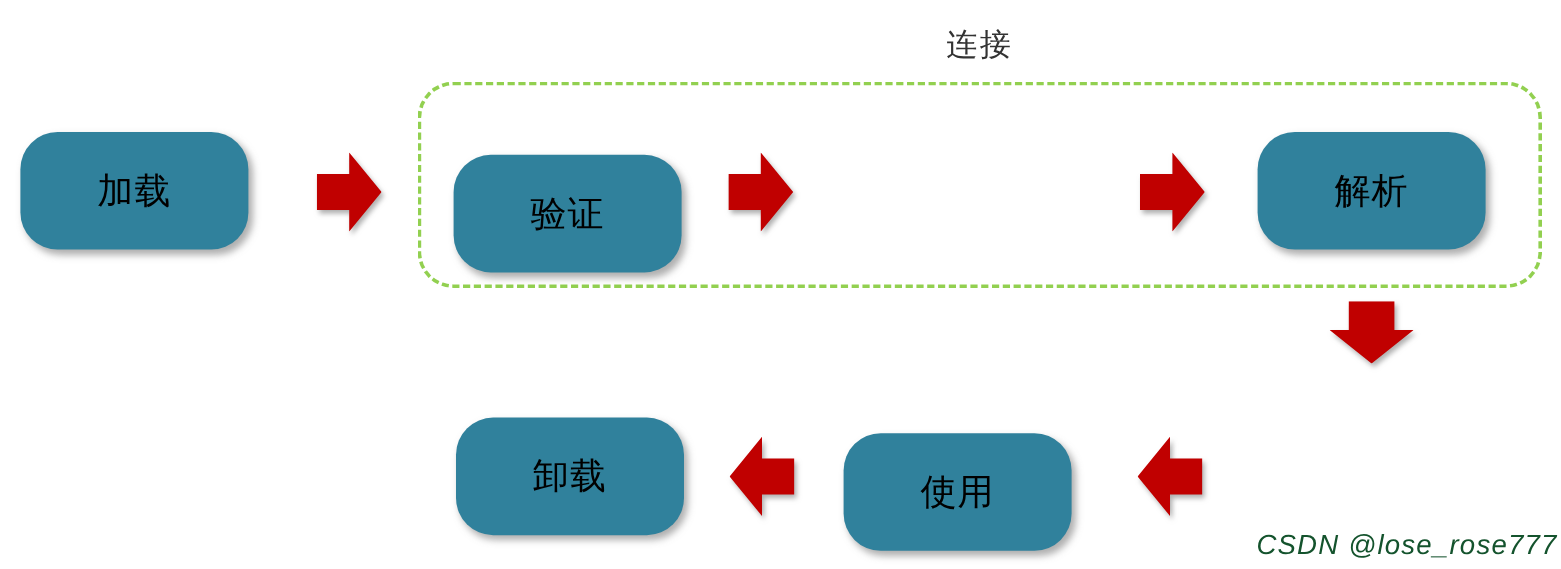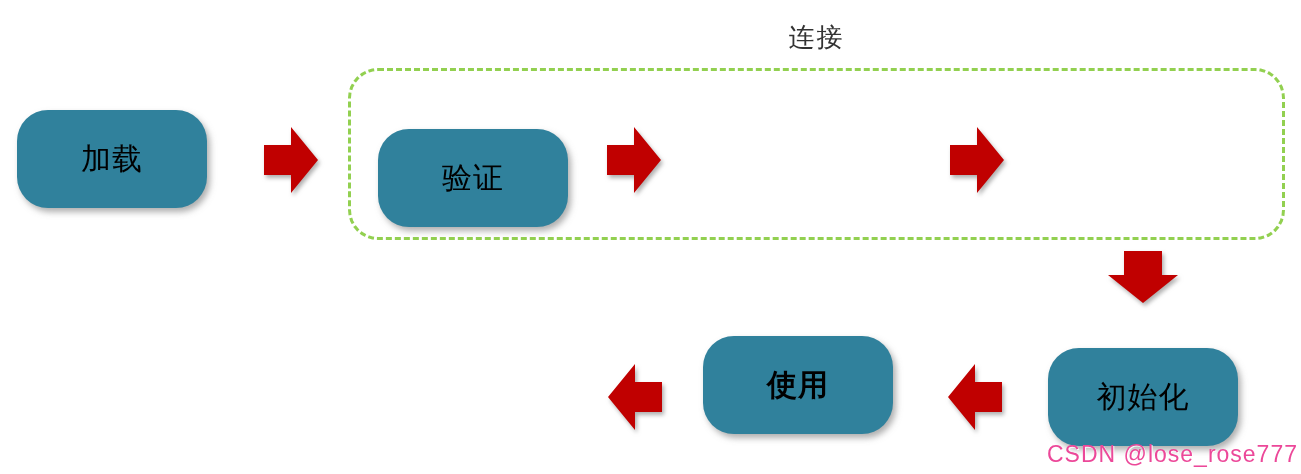--- a/index.html
+++ b/index.html
@@ -39,63 +39,65 @@
     align-items: center;
     justify-content: center;
     box-shadow: 3px 4px 6px rgba(110,110,110,0.55);
     letter-spacing: 1px;
   }
   .node-load       { left: 17px;   top: 110px; }
   .node-verify     { left: 378px;  top: 109px; margin-top: 20px; }
   .node-prepare    { left: 705px;  top: 109px; }
   .node-resolve    { left: 1048px; top: 110px; }
   .node-initialize { left: 1048px; top: 348px; }
-  .node-use        { left: 703px;  top: 336px; font-weight: bold; }
+  .node-use        { left: 703px;  top: 361px; }
   .node-unload     { left: 380px;  top: 348px; }
   .arrow {
     position: absolute;
     filter: drop-shadow(2px 3px 2px rgba(110,110,110,0.55));
   }
   .arrow svg { display: block; }
   .arrow polygon { fill: #C00000; }
   .arrow-1 { left: 264px; top: 127px; }
   .arrow-2 { left: 607px; top: 127px; }
   .arrow-3 { left: 950px; top: 127px; }
   .arrow-down { left: 1108px; top: 251px; }
   .arrow-4 { left: 948px; top: 364px; }
   .arrow-5 { left: 608px; top: 364px; }
   .watermark {
     position: absolute;
     right: 3px; top: 441px;
     font-size: 23px;
-    color: #ec4899;
+    color: #14532d;
     letter-spacing: 1px;
     text-shadow: 1px 1px 0 rgba(255,255,255,0.9);
     white-space: nowrap;
+    font-style: italic;
   }
 </style>
 </head>
 <body>
 
 <div class="stage">
 
   <div class="group-label">连接</div>
 
   <div class="group-border"></div>
 
   <div class="node node-load">加载</div>
 
   <div class="node node-verify">验证</div>
 
 
+  <div class="node node-resolve">解析</div>
 
-  <div class="node node-initialize">初始化</div>
 
   <div class="node node-use">使用</div>
 
+  <div class="node node-unload">卸载</div>
 
   <div class="arrow arrow-1">
     <svg width="54" height="66" viewBox="0 0 54 66">
       <polygon points="0,18 27,18 27,0 54,33 27,66 27,48 0,48"></polygon>
     </svg>
   </div>
 
   <div class="arrow arrow-2">
     <svg width="54" height="66" viewBox="0 0 54 66">
       <polygon points="0,18 27,18 27,0 54,33 27,66 27,48 0,48"></polygon>

